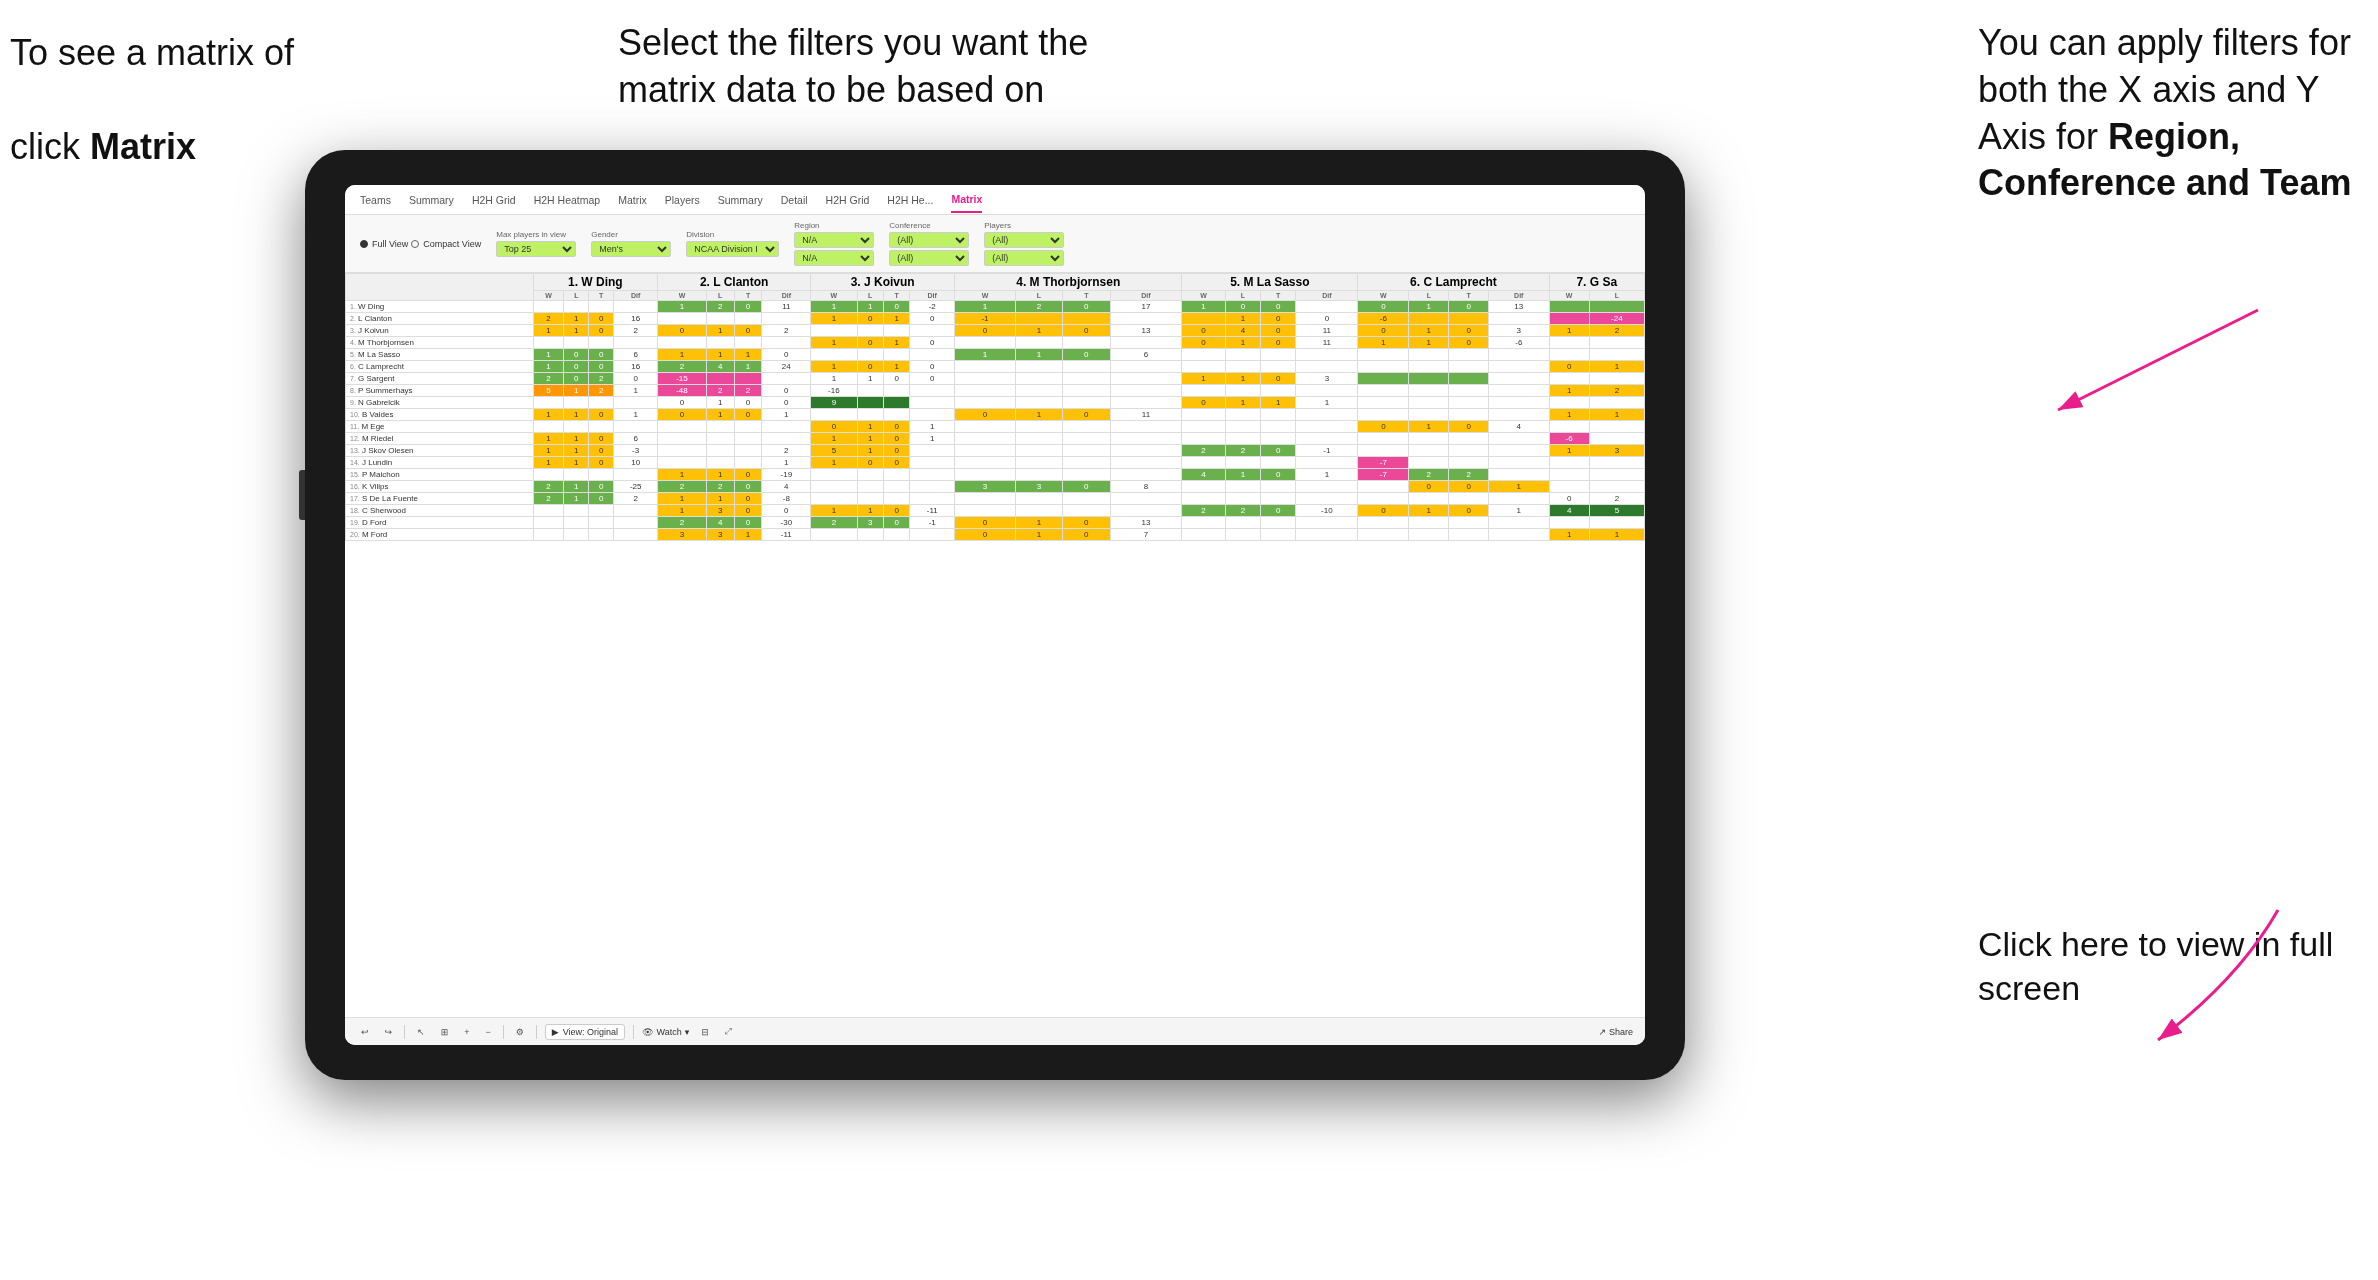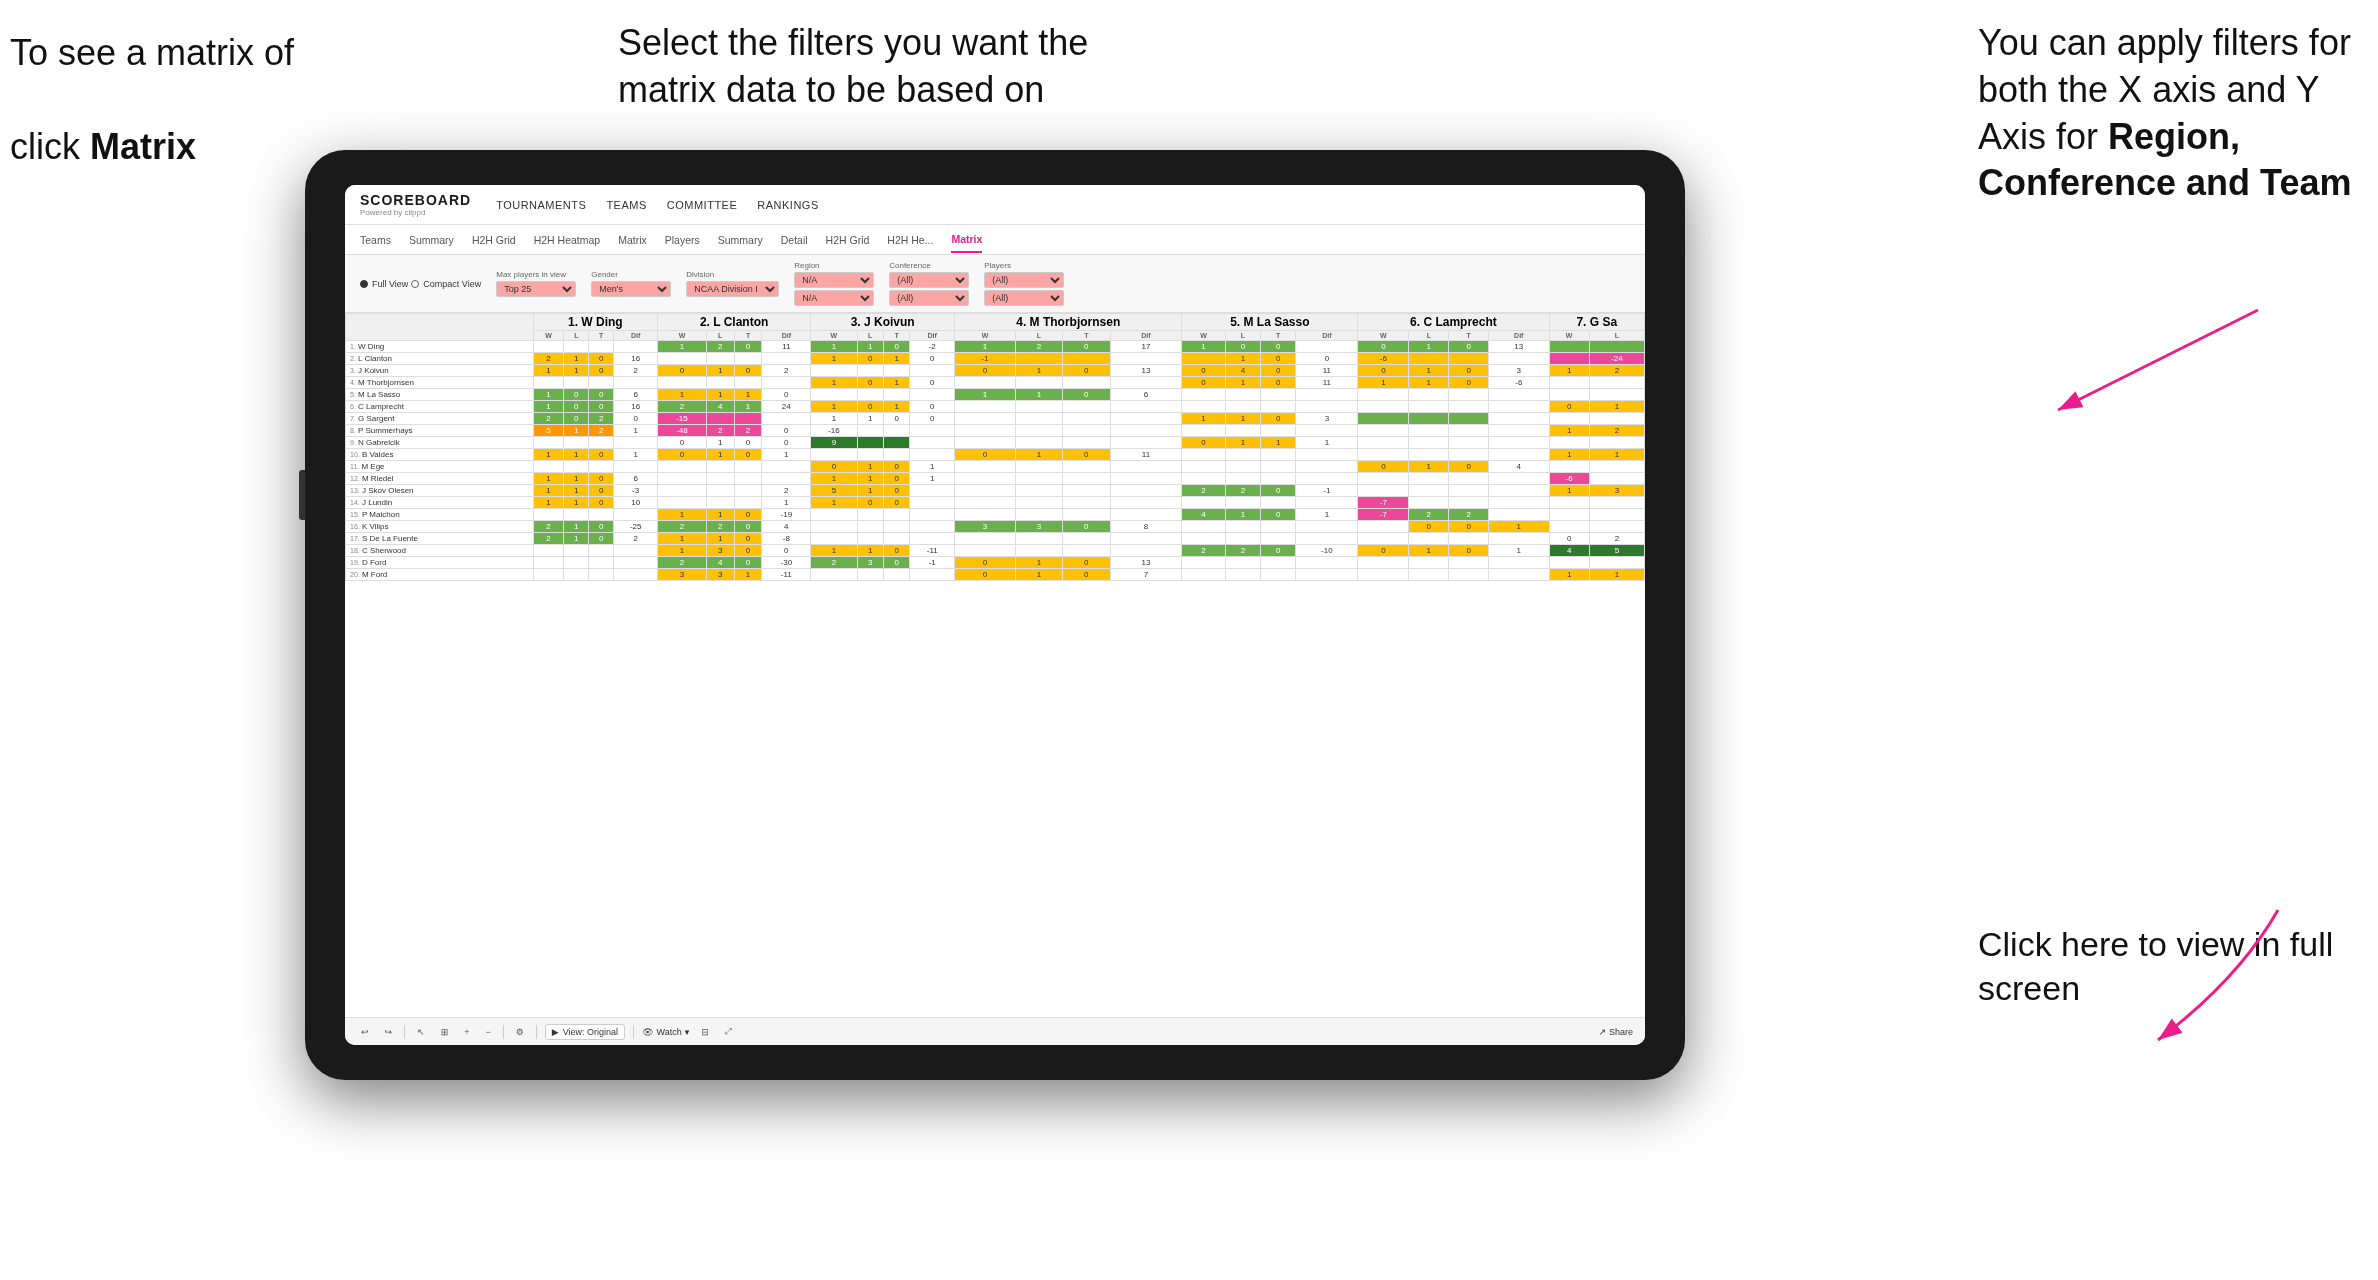--- a/index.html
+++ b/index.html
@@ -181,21 +181,21 @@
       gap: 2px;
     }
     .filter-label {
       font-size: 8px;
       color: #666;
     }
     .filter-select {
       font-size: 9px;
       color: #333;
       border: 1px solid #ccc;
-      background: #fca5a5;
+      background: #bef264;
       padding: 1px 3px;
       border-radius: 2px;
       min-width: 80px;
     }
 
     
     .matrix-content {
       flex: 1;
       overflow: auto;
       padding: 0;
@@ -361,32 +361,20 @@
     </marker>
   </defs>
   <path d="M 240 10 Q 200 80 120 140" stroke="#e91e8c" stroke-width="3" fill="none" marker-end="url(#arrowhead4)"></path>
 </svg>
 
 <div class="tablet">
   <div class="tablet-side-btn"></div>
 
   <div class="tablet-screen">
 
-    <div class="app-header">
-      <div class="scoreboard-logo">
-        <span class="logo-main">SCOREBOARD</span>
-        <span class="logo-sub">Powered by clippd</span>
-      </div>
-      <div class="nav-items">
-        <span class="nav-item">TOURNAMENTS</span>
-        <span class="nav-item">TEAMS</span>
-        <span class="nav-item">COMMITTEE</span>
-        <span class="nav-item">RANKINGS</span>
-      </div>
-    </div>
 
     <div class="sub-nav">
       <span class="sub-nav-item">Teams</span>
       <span class="sub-nav-item">Summary</span>
       <span class="sub-nav-item">H2H Grid</span>
       <span class="sub-nav-item">H2H Heatmap</span>
       <span class="sub-nav-item">Matrix</span>
       <span class="sub-nav-item">Players</span>
       <span class="sub-nav-item">Summary</span>
       <span class="sub-nav-item">Detail</span>

